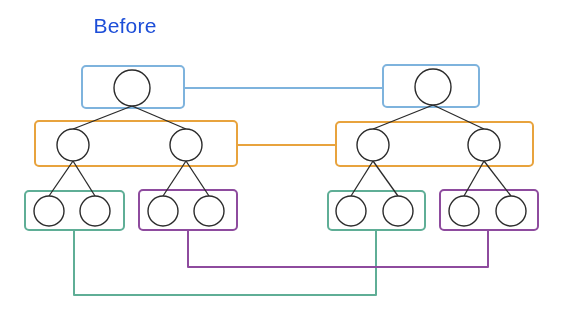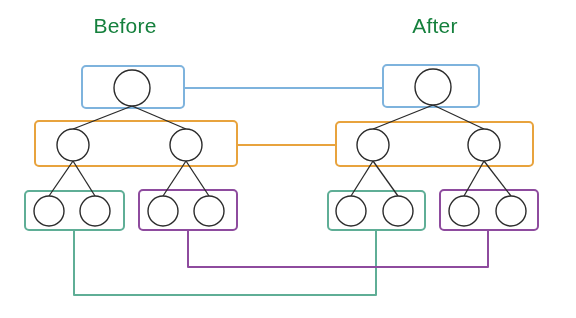--- a/index.html
+++ b/index.html
@@ -7,37 +7,36 @@
     width:576px;height:318px;
     background:#ffffff;
     font-family:"Liberation Sans", sans-serif;
     overflow:hidden;
     position:relative;
   }
   #stage{position:absolute;inset:0;width:576px;height:318px;}
   .label{
     position:absolute;
     font-size:21px;
-    color:#15803d;
+    color:#1d4ed8;
     font-family:"Liberation Sans", sans-serif;
     white-space:nowrap;
     text-align:center;
     letter-spacing:0.2px;
   }
   #label-before{left:55px;top:14px;width:140px;}
   #label-after{left:365px;top:14px;width:140px;}
   svg{position:absolute;left:0;top:0;}
 </style>
 </head>
 <body>
 
 <div id="stage">
 
   <div class="label" id="label-before">Before</div>
-  <div class="label" id="label-after">After</div>
 
   <svg id="graphics" width="576" height="318" viewBox="0 0 576 318">
     <g id="connectors-layer">
         <polyline points="184,88 383,88" fill="none" stroke="#7EB3DD" stroke-width="2" stroke-linejoin="round" stroke-linecap="butt"></polyline>
         <polyline points="237,145 336,145" fill="none" stroke="#E8A33D" stroke-width="2" stroke-linejoin="round" stroke-linecap="butt"></polyline>
         <polyline points="74,230 74,295 376,295 376,230" fill="none" stroke="#5FAE96" stroke-width="2" stroke-linejoin="round" stroke-linecap="butt"></polyline>
         <polyline points="188,230 188,267 488,267 488,230" fill="none" stroke="#8E4B9E" stroke-width="2" stroke-linejoin="round" stroke-linecap="butt"></polyline>
       </g>
     <g id="groups-layer">
         <rect x="82" y="66" width="102" height="42" rx="4" ry="4" fill="none" stroke="#7EB3DD" stroke-width="2"></rect>

